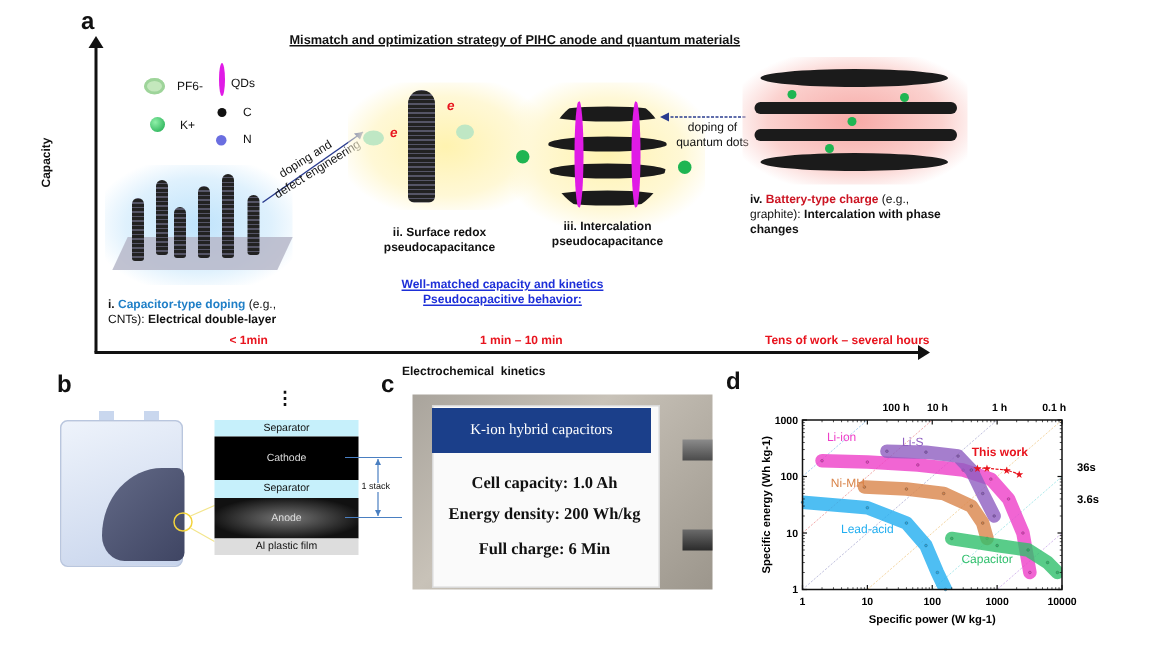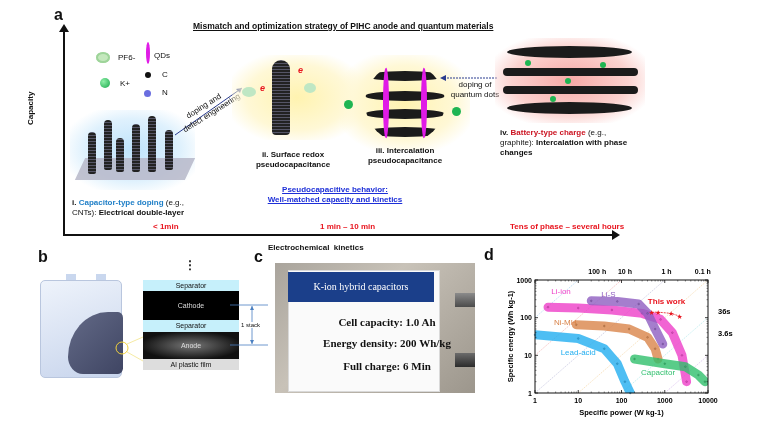--- a/index.html
+++ b/index.html
@@ -21,21 +21,21 @@
   .glow-pink{background:radial-gradient(ellipse at center,#f7a9a6 0%,#fbd2cf 55%,rgba(255,255,255,0) 82%);}
   .glow-blue{background:radial-gradient(ellipse at center,#bfe3fb 0%,#dff1fd 55%,rgba(255,255,255,0) 82%);}
   .cnt{background:repeating-linear-gradient(0deg,#222 0 2px,#556 2px 3px);border-radius:4px 4px 2px 2px;}
   .layer{background:#1b1b1b;border-radius:50%;}
   
   .stack-row{position:absolute;left:143px;width:96px;text-align:center;font-size:7px;}
   
   .photo{left:275px;top:263px;width:200px;height:130px;background:linear-gradient(135deg,#a9a49c,#c8c2b8 40%,#9c968c);}
   .card{left:288px;top:270px;width:150px;height:120px;background:#fafafa;border:1px solid #d9d9d9;}
   .card-head{left:288px;top:272px;width:146px;height:30px;background:#1b3f8a;color:#fff;font-family:"Liberation Serif",serif;font-size:10px;line-height:30px;text-align:center;}
-  .card-line{left:288px;width:150px;text-align:center;font-family:"Liberation Serif",serif;font-weight:bold;font-size:11px;color:#111;margin-left:24px;}
+  .card-line{left:288px;width:150px;text-align:center;font-family:"Liberation Serif",serif;font-weight:bold;font-size:11px;color:#111;}
   
   #ragone{position:absolute;left:490px;top:262px;}
 </style>
 </head>
 <body>
 
 <div class="abs plabel" style="left:54px;top:6px;">a</div>
 <div class="abs b" style="left:193px;top:21px;font-size:8.5px;text-decoration:underline;">Mismatch and optimization strategy of PIHC anode and quantum materials</div>
 
 <div class="abs yaxis"></div>
@@ -130,25 +130,25 @@
   <div class="abs" style="left:105px;top:24px;width:6px;height:6px;border-radius:50%;background:#1fb552;"></div>
   <div class="abs" style="left:55px;top:58px;width:6px;height:6px;border-radius:50%;background:#1fb552;"></div>
 </div>
 <div class="abs t8" style="left:500px;top:128px;width:160px;">
   <span class="b">iv. </span><span class="b dred">Battery-type charge</span><span> (e.g.,</span><br>
   <span>graphite): </span><span class="b">Intercalation with phase</span><br>
   <span class="b">changes</span>
 </div>
 
 <div class="abs t8" style="left:255px;top:185px;width:160px;text-align:center;">
+  <div class="link">Well-matched capacity and kinetics</div>
   <div class="link">Pseudocapacitive behavior:</div>
-  <div class="link">Well-matched capacity and kinetics</div>
 </div>
 <div class="abs t8 b red" style="left:320px;top:222px;">1 min – 10 min</div>
-<div class="abs t8 b red" style="left:510px;top:222px;">Tens of phase – several hours</div>
+<div class="abs t8 b red" style="left:510px;top:222px;">Tens of work – several hours</div>
 
 <div class="abs plabel" style="left:38px;top:248px;">b</div>
 <div class="abs" style="left:38px;top:270px;width:95px;height:110px;">
   <div class="abs" style="left:28px;top:4px;width:10px;height:6px;background:#c9d7ee;"></div>
   <div class="abs" style="left:58px;top:4px;width:10px;height:6px;background:#c9d7ee;"></div>
   <div class="abs" style="left:2px;top:10px;width:80px;height:96px;background:linear-gradient(160deg,#eef3fb,#c7d4ec);border-radius:5px;border:1px solid #b9c6de;"></div>
   <div class="abs" style="left:30px;top:42px;width:55px;height:62px;background:linear-gradient(135deg,#636a87,#3f4563);border-radius:80% 10% 10% 30%;"></div>
 </div>
 <svg class="abs" style="left:115px;top:335px;" width="30" height="30">
   <circle cx="7" cy="13" r="6" fill="none" stroke="#f3d33c" stroke-width="1"></circle>

